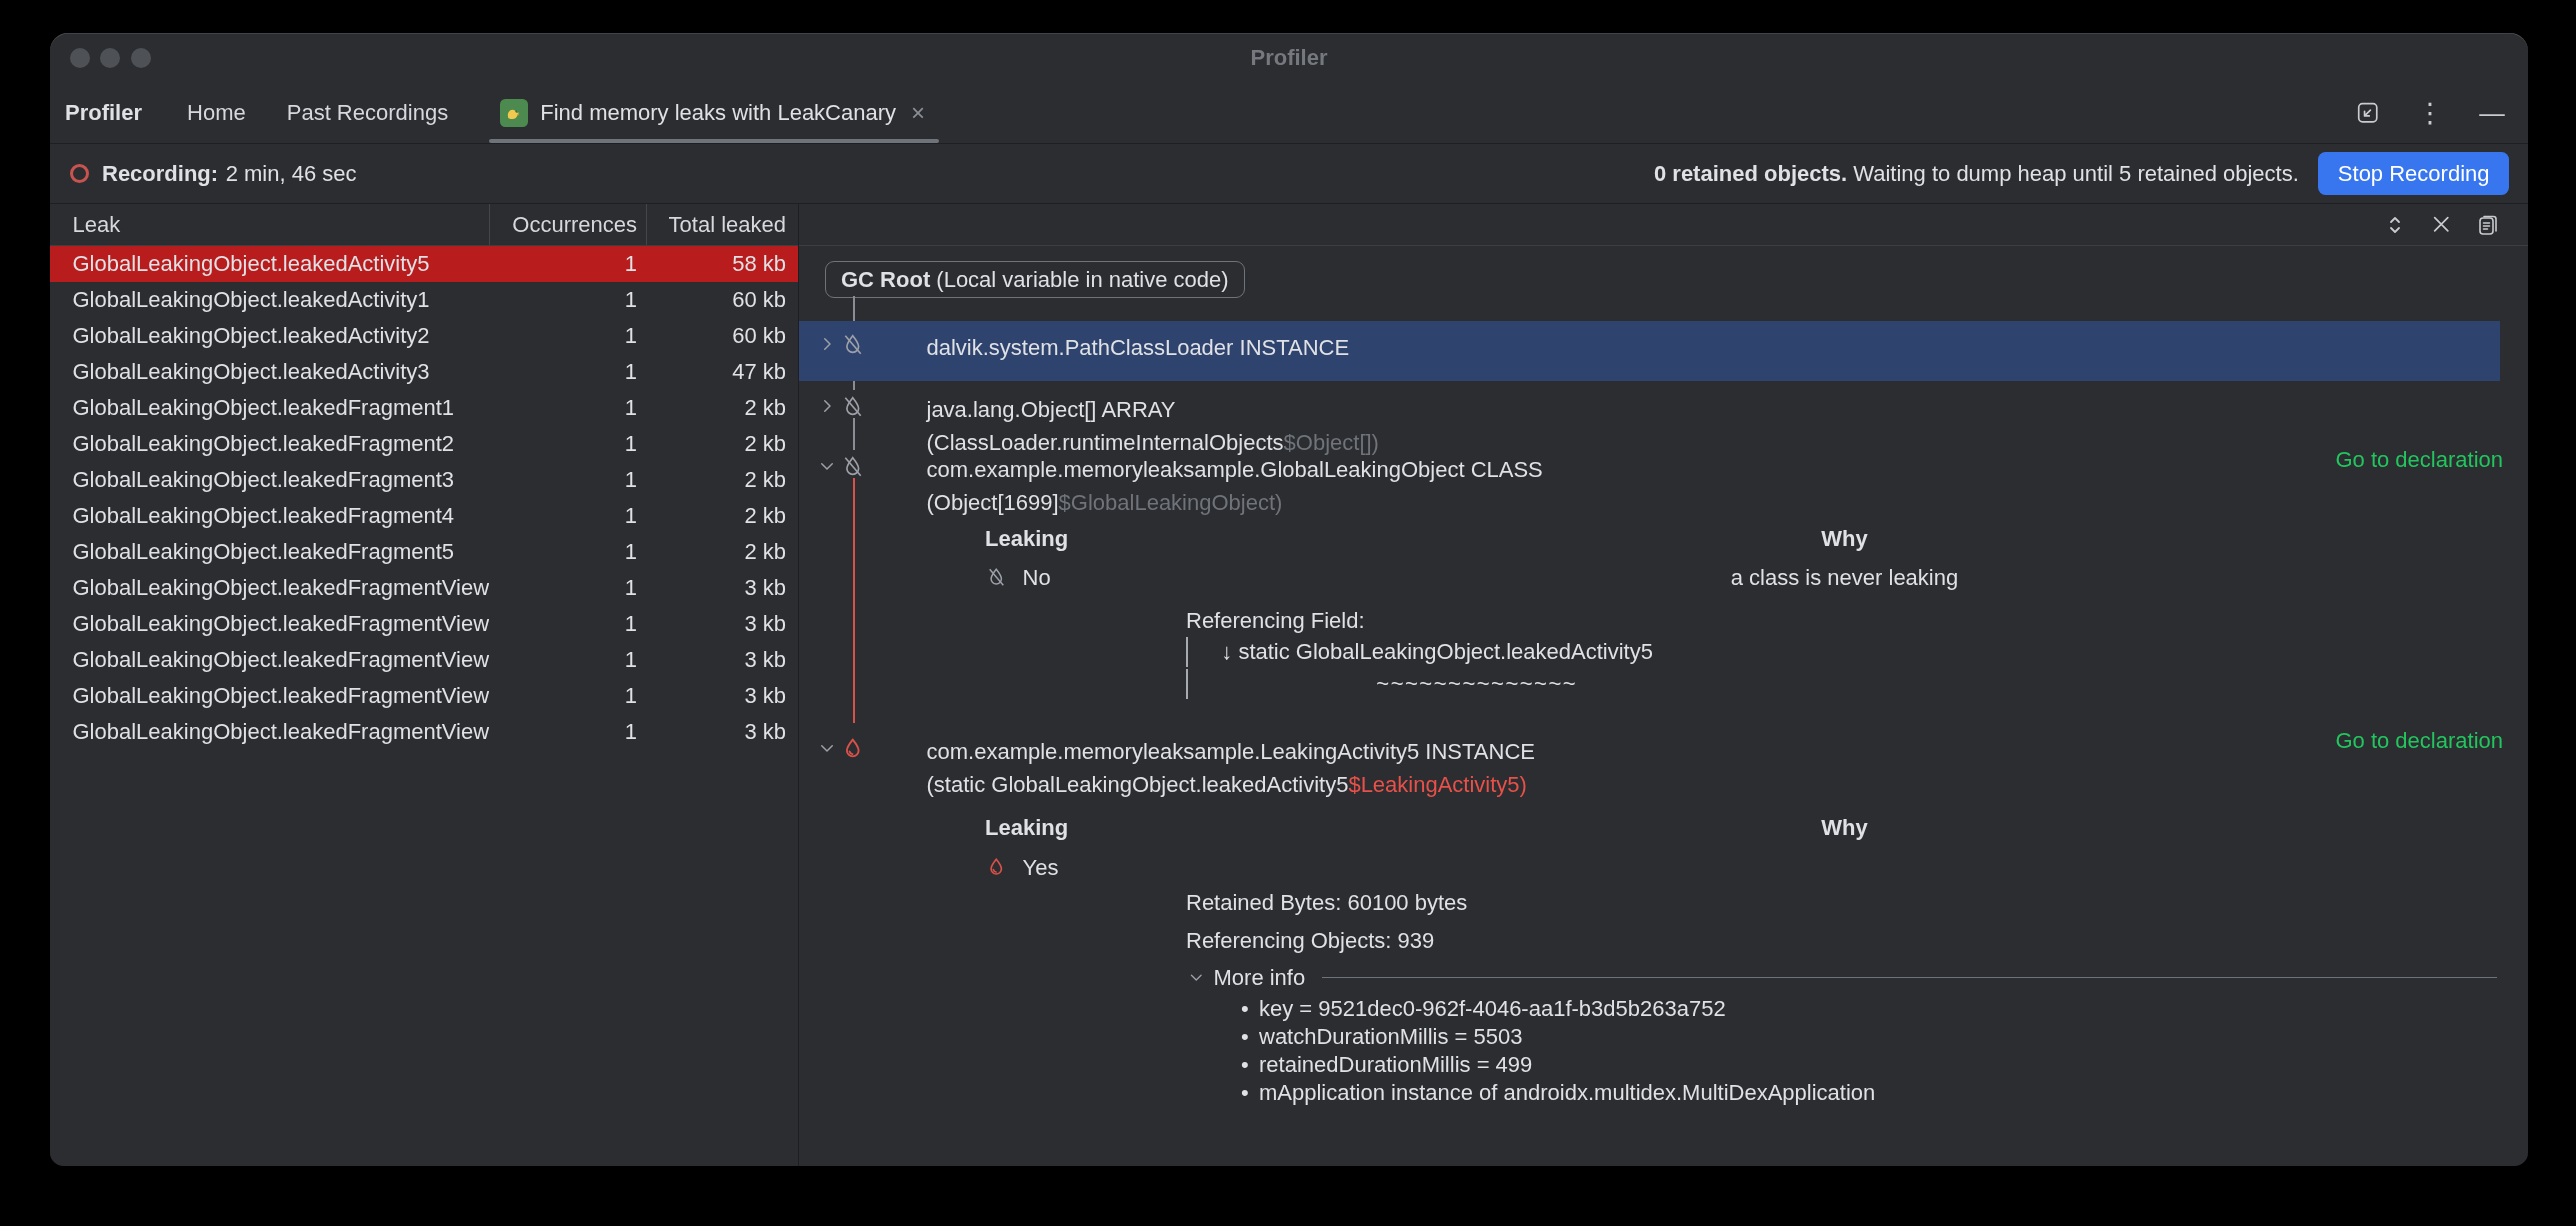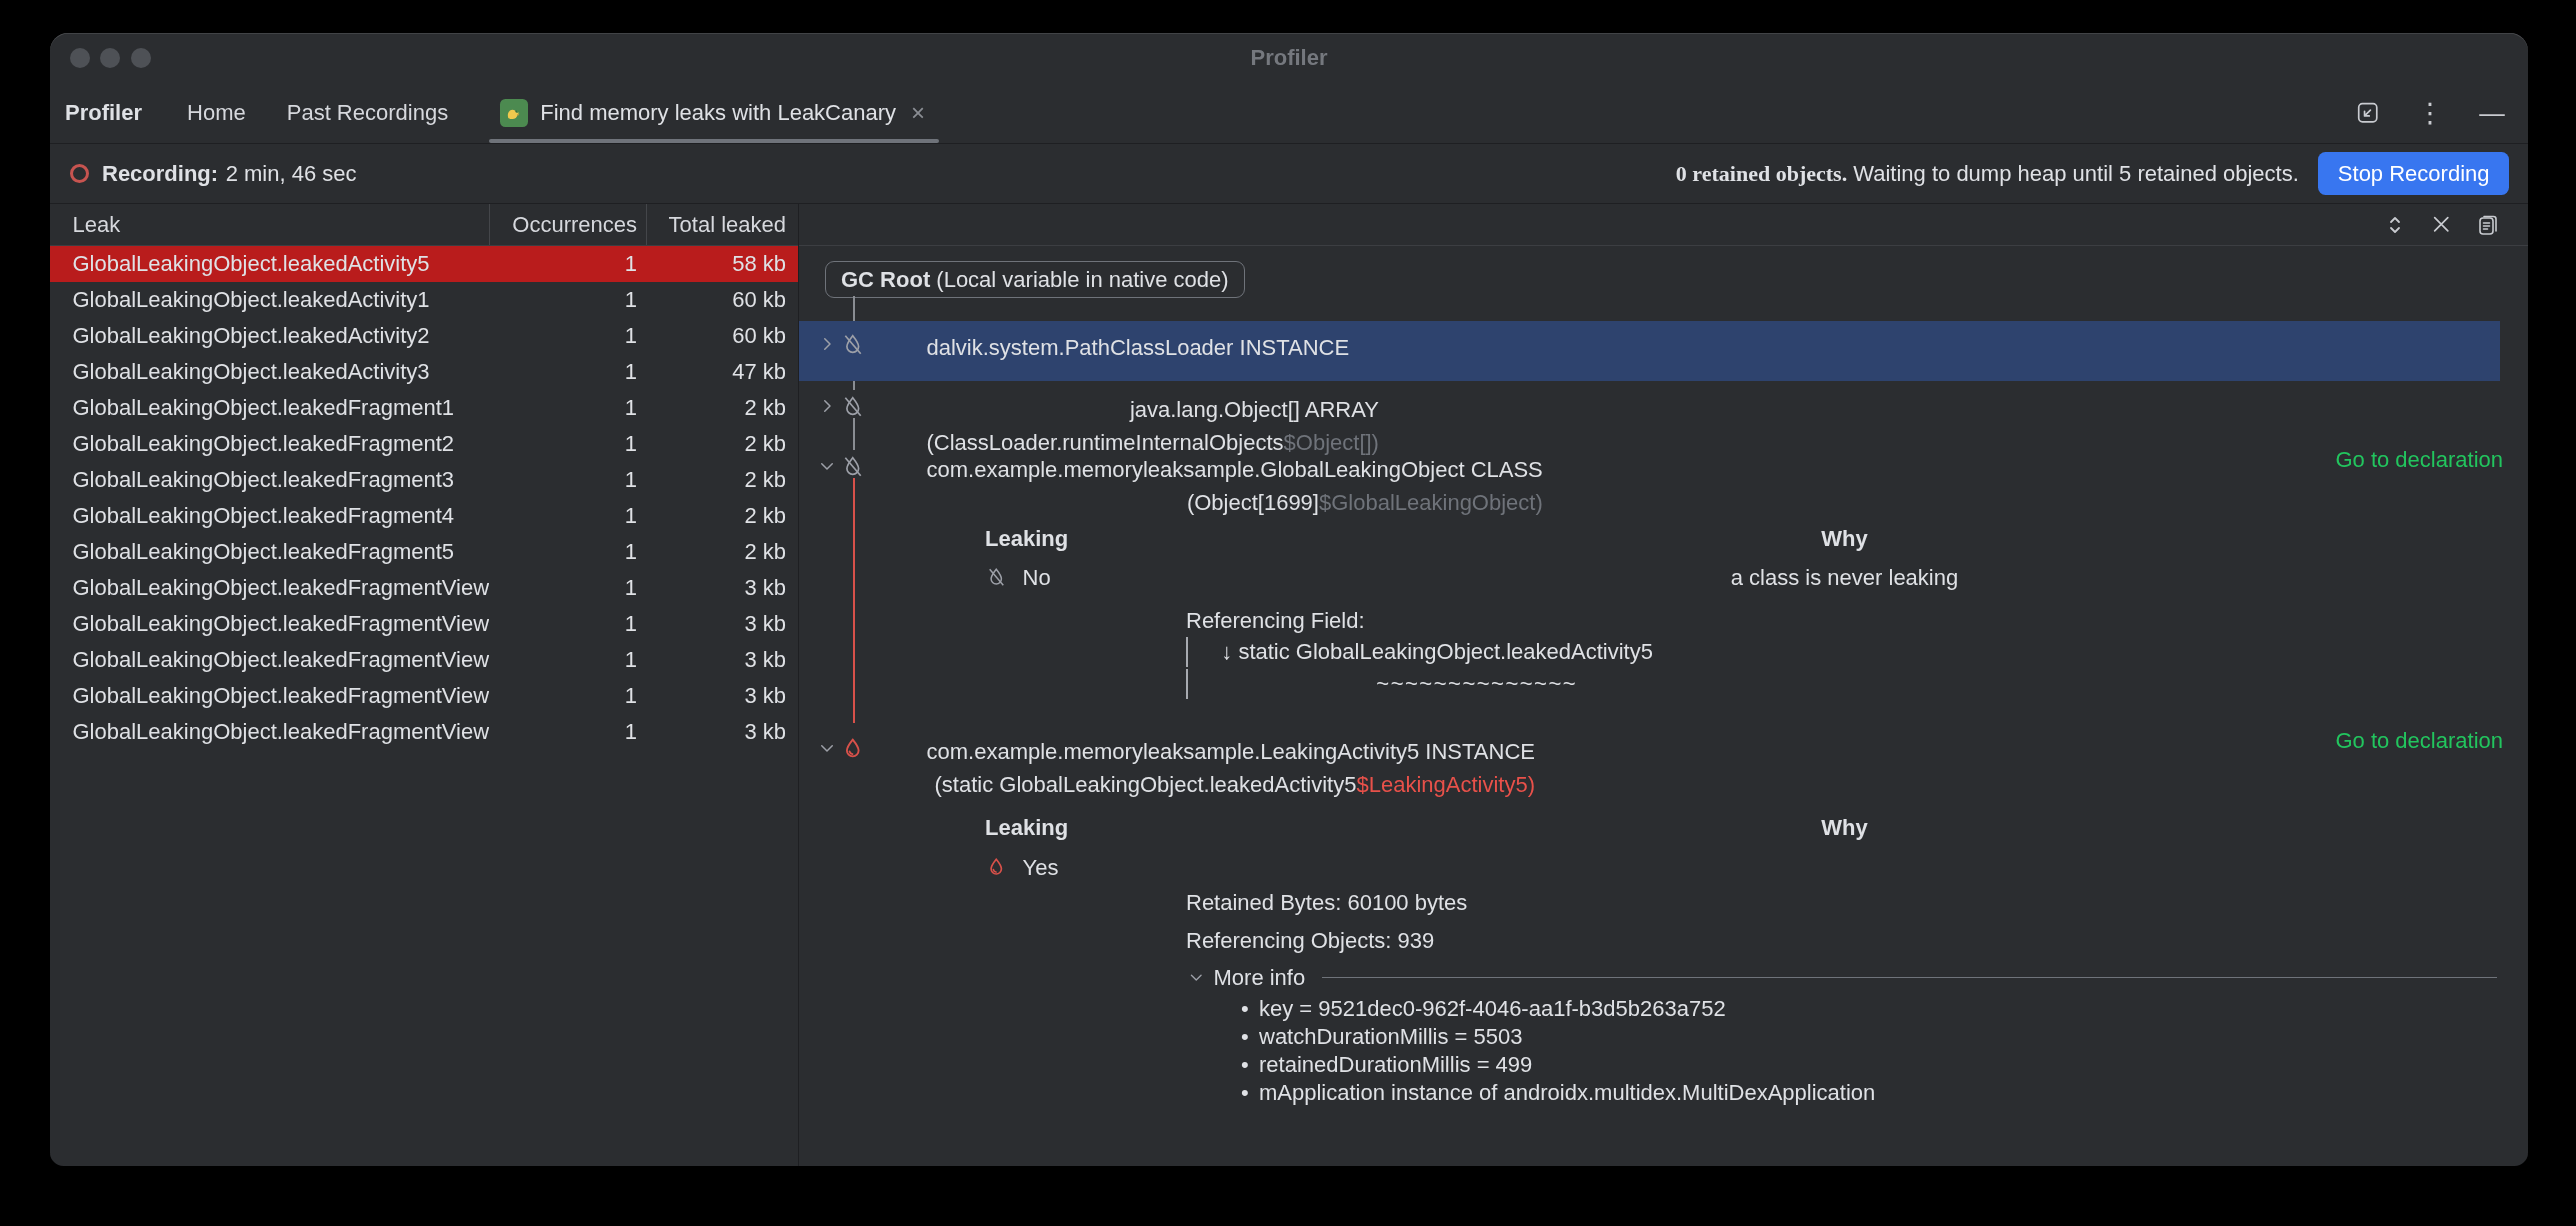--- a/index.html
+++ b/index.html
@@ -34,21 +34,21 @@
   .kebab{font-size:27px;color:#c9cbd0;}
   .minus{font-size:25.5px;color:#c9cbd0;}
   
   .recbar{height:59px;flex:0 0 auto;display:flex;align-items:center;
           padding:0 19px 0 19.5px;border-bottom:0.8px solid #1e1f22;font-size:22px;}
   .recring{width:19px;height:19px;border-radius:50%;border:3px solid #c75450;
            box-sizing:border-box;margin-right:13.5px;flex:0 0 auto;}
   .recbold{font-weight:700;margin-right:7.5px;text-align:center;}
   .spacer{flex:1;}
   .retained{margin-right:19.5px;}
-  .retained b{font-weight:700;font-family:Liberation Serif, serif;}
+  .retained b{font-weight:700;}
   .stopbtn{background:#3876f0;color:#fff;border:none;border-radius:7.5px;
            font-size:22px;font-family:inherit;padding:8.3px 19.5px;cursor:pointer;}
   
   .main{flex:1;display:flex;min-height:0;}
   .left{width:748px;flex:0 0 auto;border-right:0.8px solid #1e1f22;display:flex;flex-direction:column;}
   .lt-head{height:41px;flex:0 0 auto;display:flex;align-items:center;
            border-bottom:0.8px solid #3c3e42;font-size:22px;color:#d6d8dd;}
   .lt-head .h-name{flex:1;padding-left:22.5px;}
   .lt-head .h-occ{width:157px;text-align:right;padding-right:9px;box-sizing:border-box;
                   border-left:0.8px solid #44464a;height:100%;display:flex;align-items:center;justify-content:flex-end;}
@@ -66,21 +66,21 @@
              gap:19.5px;padding-right:27px;border-bottom:0.8px solid #3c3e42;color:#c9cbd0;}
   .r-toolrow .wb{width:27px;height:27px;display:flex;align-items:center;justify-content:center;}
   .content{flex:1;position:relative;overflow:hidden;font-size:22px;}
   .chip{position:absolute;left:26px;top:15px;height:35px;display:inline-flex;align-items:center;
         border:1.5px solid #6f737a;border-radius:9px;padding:0 15px;white-space:pre;}
   .chip b{font-weight:700;}
   .rail{position:absolute;left:54px;width:2.3px;}
   .rail.gray{background:#8a8d93;}
   .rail.red{background:#d8514a;}
   .trow{position:absolute;left:0;right:28px;display:flex;align-items:flex-start;
-        padding:9.8px 0 9.8px 15px;box-sizing:border-box;text-align:right;}
+        padding:9.8px 0 9.8px 15px;box-sizing:border-box;}
   .trow.selected{background:#2e436e;height:60px;}
   .chev{width:25.5px;flex:0 0 auto;display:flex;justify-content:center;margin-top:3.8px;color:#9da0a8;}
   .nodeicon{width:27px;flex:0 0 auto;display:flex;justify-content:center;margin-top:0.8px;}
   .nodeicon.gray{color:#9da0a8;}
   .nodeicon.red{color:#d8514a;}
   .tt{margin-left:60px;line-height:33px;white-space:nowrap;}
   .dim{color:#6f737a;}
   .redtxt{color:#e8514a;}
   .link{position:absolute;right:25px;color:#22c55e;font-size:22px;text-decoration:none;cursor:pointer;}
   .lk{position:absolute;left:186px;right:25px;}

